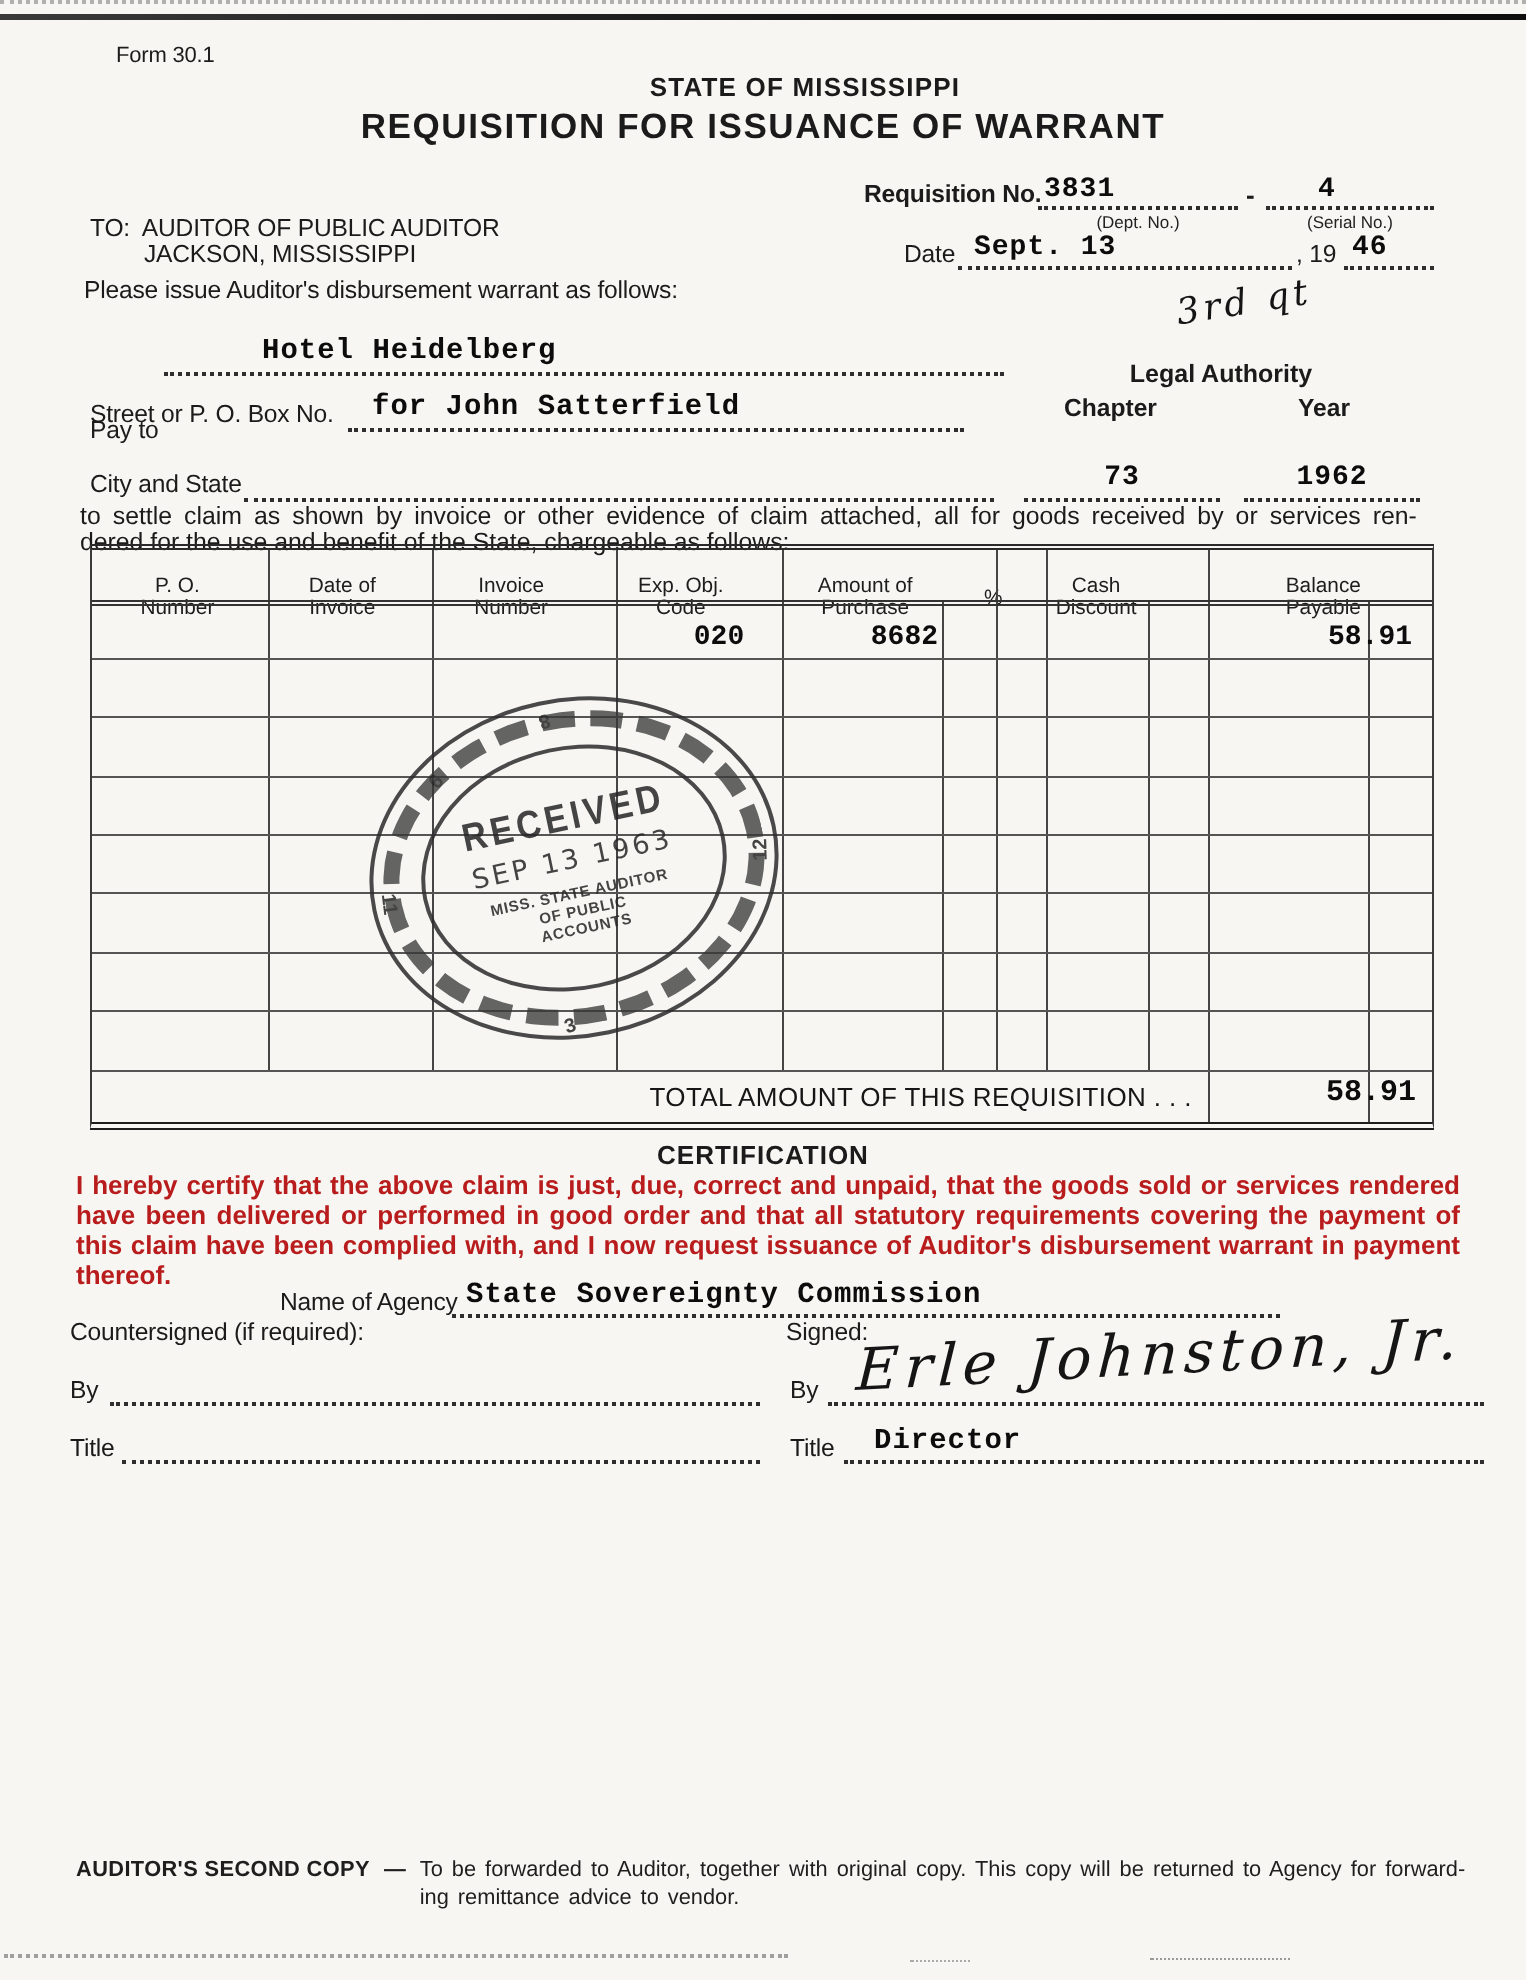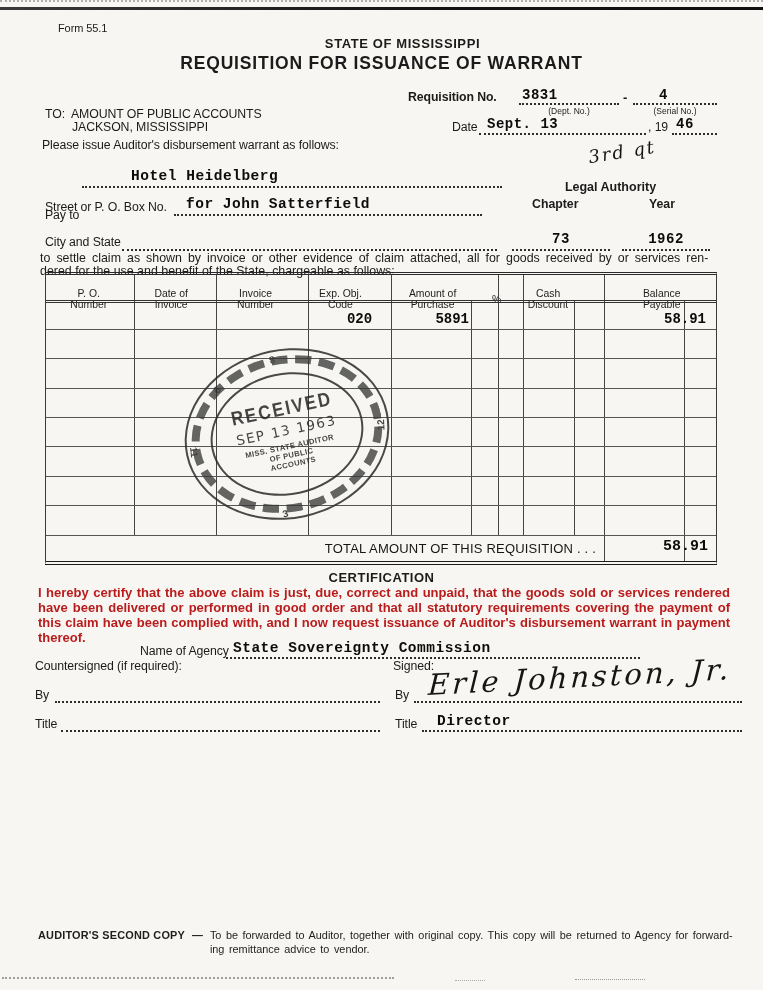--- a/index.html
+++ b/index.html
@@ -62,34 +62,34 @@
   .scan-bottom3 { position:absolute; left:455px; top:980px; width:30px; border-top:1px dotted #aaa; }
 </style>
 </head>
 <body>
 
 <div class="page">
 
   <div class="scan-top-dots"></div>
   <div class="scan-top"></div>
 
-  <div class="a lbl" style="left:58px; top:22px; font-size:11px;">Form 55.1</div>
+  <div class="a lbl" style="left:58px; top:22px; font-size:11px;">Form 30.1</div>
   <div class="a bold center" style="left:0; width:763px; top:36px; font-size:13px; letter-spacing:0.6px;padding-left:21px;">STATE OF MISSISSIPPI</div>
   <div class="a bold center" style="left:0; width:763px; top:53px; font-size:17.5px; letter-spacing:0.8px;">REQUISITION FOR ISSUANCE OF WARRANT</div>
 
-  <div class="a lbl bold" style="left:408px; top:90px;">Requisition No.</div>
+  <div class="a lbl bold" style="left:432px; top:90px;">Requisition No.</div>
   <div class="dotline" style="left:519px; top:103px; width:100px;"></div>
   <div class="a typed" style="left:522px; top:87px;">3831</div>
   <div class="a bold" style="left:623px; top:90px; font-size:13px;">-</div>
   <div class="dotline" style="left:633px; top:103px; width:84px;"></div>
   <div class="a typed" style="left:659px; top:87px;">4</div>
   <div class="a caption center" style="left:519px; top:106px; width:100px;">(Dept. No.)</div>
   <div class="a caption center" style="left:633px; top:106px; width:84px;">(Serial No.)</div>
 
-  <div class="a lbl" style="left:45px; top:107px; white-space:pre;">TO:  AMOUNT OF PUBLIC ACCOUNTS</div>
+  <div class="a lbl" style="left:45px; top:107px; white-space:pre;">TO:  AUDITOR OF PUBLIC AUDITOR</div>
   <div class="a lbl" style="left:72px; top:120px;">JACKSON, MISSISSIPPI</div>
 
   <div class="a lbl" style="left:452px; top:120px;">Date</div>
   <div class="dotline" style="left:479px; top:133px; width:167px;"></div>
   <div class="a typed" style="left:487px; top:116px;">Sept. 13</div>
   <div class="a lbl" style="left:648px; top:120px;">, 19</div>
   <div class="a typed" style="left:676px; top:116px;">46</div>
   <div class="dotline" style="left:672px; top:133px; width:45px;"></div>
 
   <div class="a lbl" style="left:42px; top:138px;">Please issue Auditor's disbursement warrant as follows:</div>
@@ -169,21 +169,21 @@
     <div class="hline" style="top:54px;"></div>
     <div class="hline" style="top:83px;"></div>
     <div class="hline" style="top:113px;"></div>
     <div class="hline" style="top:142px;"></div>
     <div class="hline" style="top:171px;"></div>
     <div class="hline" style="top:201px;"></div>
     <div class="hline" style="top:230px;"></div>
     <div class="hline" style="top:260px;"></div>
 
     <div class="cellval center" style="left:262px; top:36px; width:83px;margin-left:10px;">020</div>
-    <div class="cellval" style="left:345px; top:36px; width:78px; text-align:right;">5891</div>
+    <div class="cellval" style="left:345px; top:36px; width:78px; text-align:right;">8682</div>
     <div class="cellval" style="left:558px; top:36px; width:102px; text-align:right;">58.91</div>
 
     <div class="totalrow-label">TOTAL AMOUNT OF THIS REQUISITION . . .</div>
     <div class="totalrow-value">58.91</div>
   </div>
 
   <div class="stamp">
     <div class="stamp-outer"></div>
     <div class="stamp-ticks"></div>
     <span class="dialnum" style="left:49%; top:4px; transform:rotate(175deg);">8</span>

